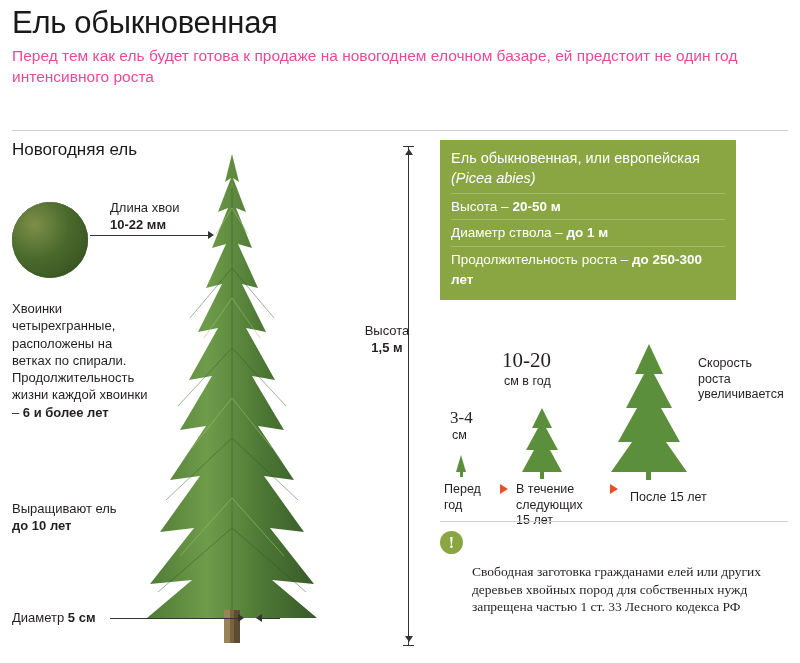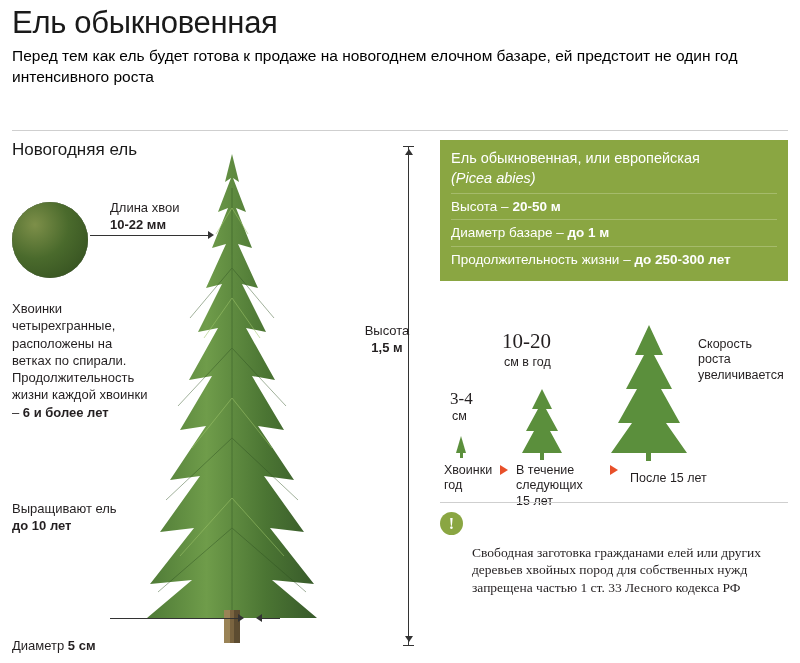--- a/index.html
+++ b/index.html
@@ -33,21 +33,21 @@
     font-size: 31px;
     font-weight: normal;
     letter-spacing: -0.3px;
     margin: 0 0 4px 0;
     line-height: 1.12;
     color: #1a1a1a;
   }
   .subtitle {
     font-size: 15.5px;
     line-height: 1.36;
-    color: #000000;
+    color: #ec4899;
     margin: 0;
     max-width: 760px;
   }
   .header-rule {
     position: absolute;
     left: 12px;
     top: 130px;
     width: 776px;
     height: 1px;
     background: #cfcfcf;
@@ -129,21 +129,21 @@
     position: absolute;
     left: 440px;
     top: 140px;
     width: 348px;
   }
   .fact-box {
     background: #8aa642;
     color: #ffffff;
     padding: 9px 11px 11px 11px;
     box-sizing: border-box;
-    width: 348px;
+    width: 296px;
   }
   .fact-title {
     font-size: 14.5px;
     line-height: 1.3;
     margin: 0 0 2px 0;
   }
   .fact-latin {
     font-size: 14.5px;
     font-style: italic;
     margin: 0 0 7px 0;
@@ -342,21 +342,21 @@
     <div class="txt-block" style="left:0px; top:160px;">
       <span>Хвоинки четырехгранные, расположены на ветках по спирали. Продолжительность жизни каждой хвоинки –</span>
       <b>6 и более лет</b>
     </div>
 
     <div class="txt-block" style="left:0px; top:360px;">
       <span>Выращивают ель</span><br>
       <b>до 10 лет</b>
     </div>
 
-    <div class="lbl" style="left:0px; top:498px;">
+    <div class="lbl" style="left:0px; top:470px;">
       <span>Диаметр</span>
       <b>5 см</b>
     </div>
     <div class="leader" style="left:98px; top:478px; width:130px;"></div>
     <div class="arrow-right" style="left:226px; top:474px;"></div>
     <div class="arrow-left" style="left:244px; top:474px;"></div>
     <div class="leader" style="left:250px; top:478px; width:18px;"></div>
   </div>
 
   <div class="measure"></div>
@@ -372,24 +372,24 @@
   <div class="right-col">
 
     <div class="fact-box">
       <div class="fact-title">Ель обыкновенная, или европейская</div>
       <div class="fact-latin">(Picea abies)</div>
 
       <div class="fact-row">
         <span>Высота – </span><b>20-50 м</b>
       </div>
       <div class="fact-row">
-        <span>Диаметр базаре – </span><b>до 1 м</b>
+        <span>Диаметр ствола – </span><b>до 1 м</b>
       </div>
       <div class="fact-row">
-        <span>Продолжительность жизни – </span><b>до 250-300 лет</b>
+        <span>Продолжительность роста – </span><b>до 250-300 лет</b>
       </div>
     </div>
 
 
     <div class="stages">
       <svg width="348" height="215" viewBox="0 0 348 215">
 
         <g fill="#5b8f3c">
           <path d="M21 155 L26 172 L16 172 Z"></path>
           <rect x="20" y="171" width="3" height="6"></rect>
@@ -409,21 +409,21 @@
       </svg>
 
       <div class="st-num" style="left:10px; top:108px; font-size:17px;">3-4</div>
       <div class="st-label" style="left:12px; top:128px;">см</div>
 
       <div class="st-num" style="left:62px; top:48px; font-size:21px;">10-20</div>
       <div class="st-label" style="left:64px; top:74px;">см в год</div>
 
       <div class="st-label" style="left:258px; top:56px; width:86px;">Скорость роста увеличивается</div>
 
-      <div class="st-label" style="left:4px; top:182px; width:56px;">Хвоинки год</div>
+      <div class="st-label" style="left:4px; top:182px; width:56px;">Перед год</div>
       <div class="st-label" style="left:76px; top:182px; width:82px;">В течение следующих 15 лет</div>
       <div class="st-label" style="left:190px; top:190px; width:90px;">После 15 лет</div>
 
       <div class="tri-sep" style="left:60px; top:184px;"></div>
       <div class="tri-sep" style="left:170px; top:184px;"></div>
     </div>
 
     <div class="note">
       <div class="note-inner">
         <div class="excl">!</div>

